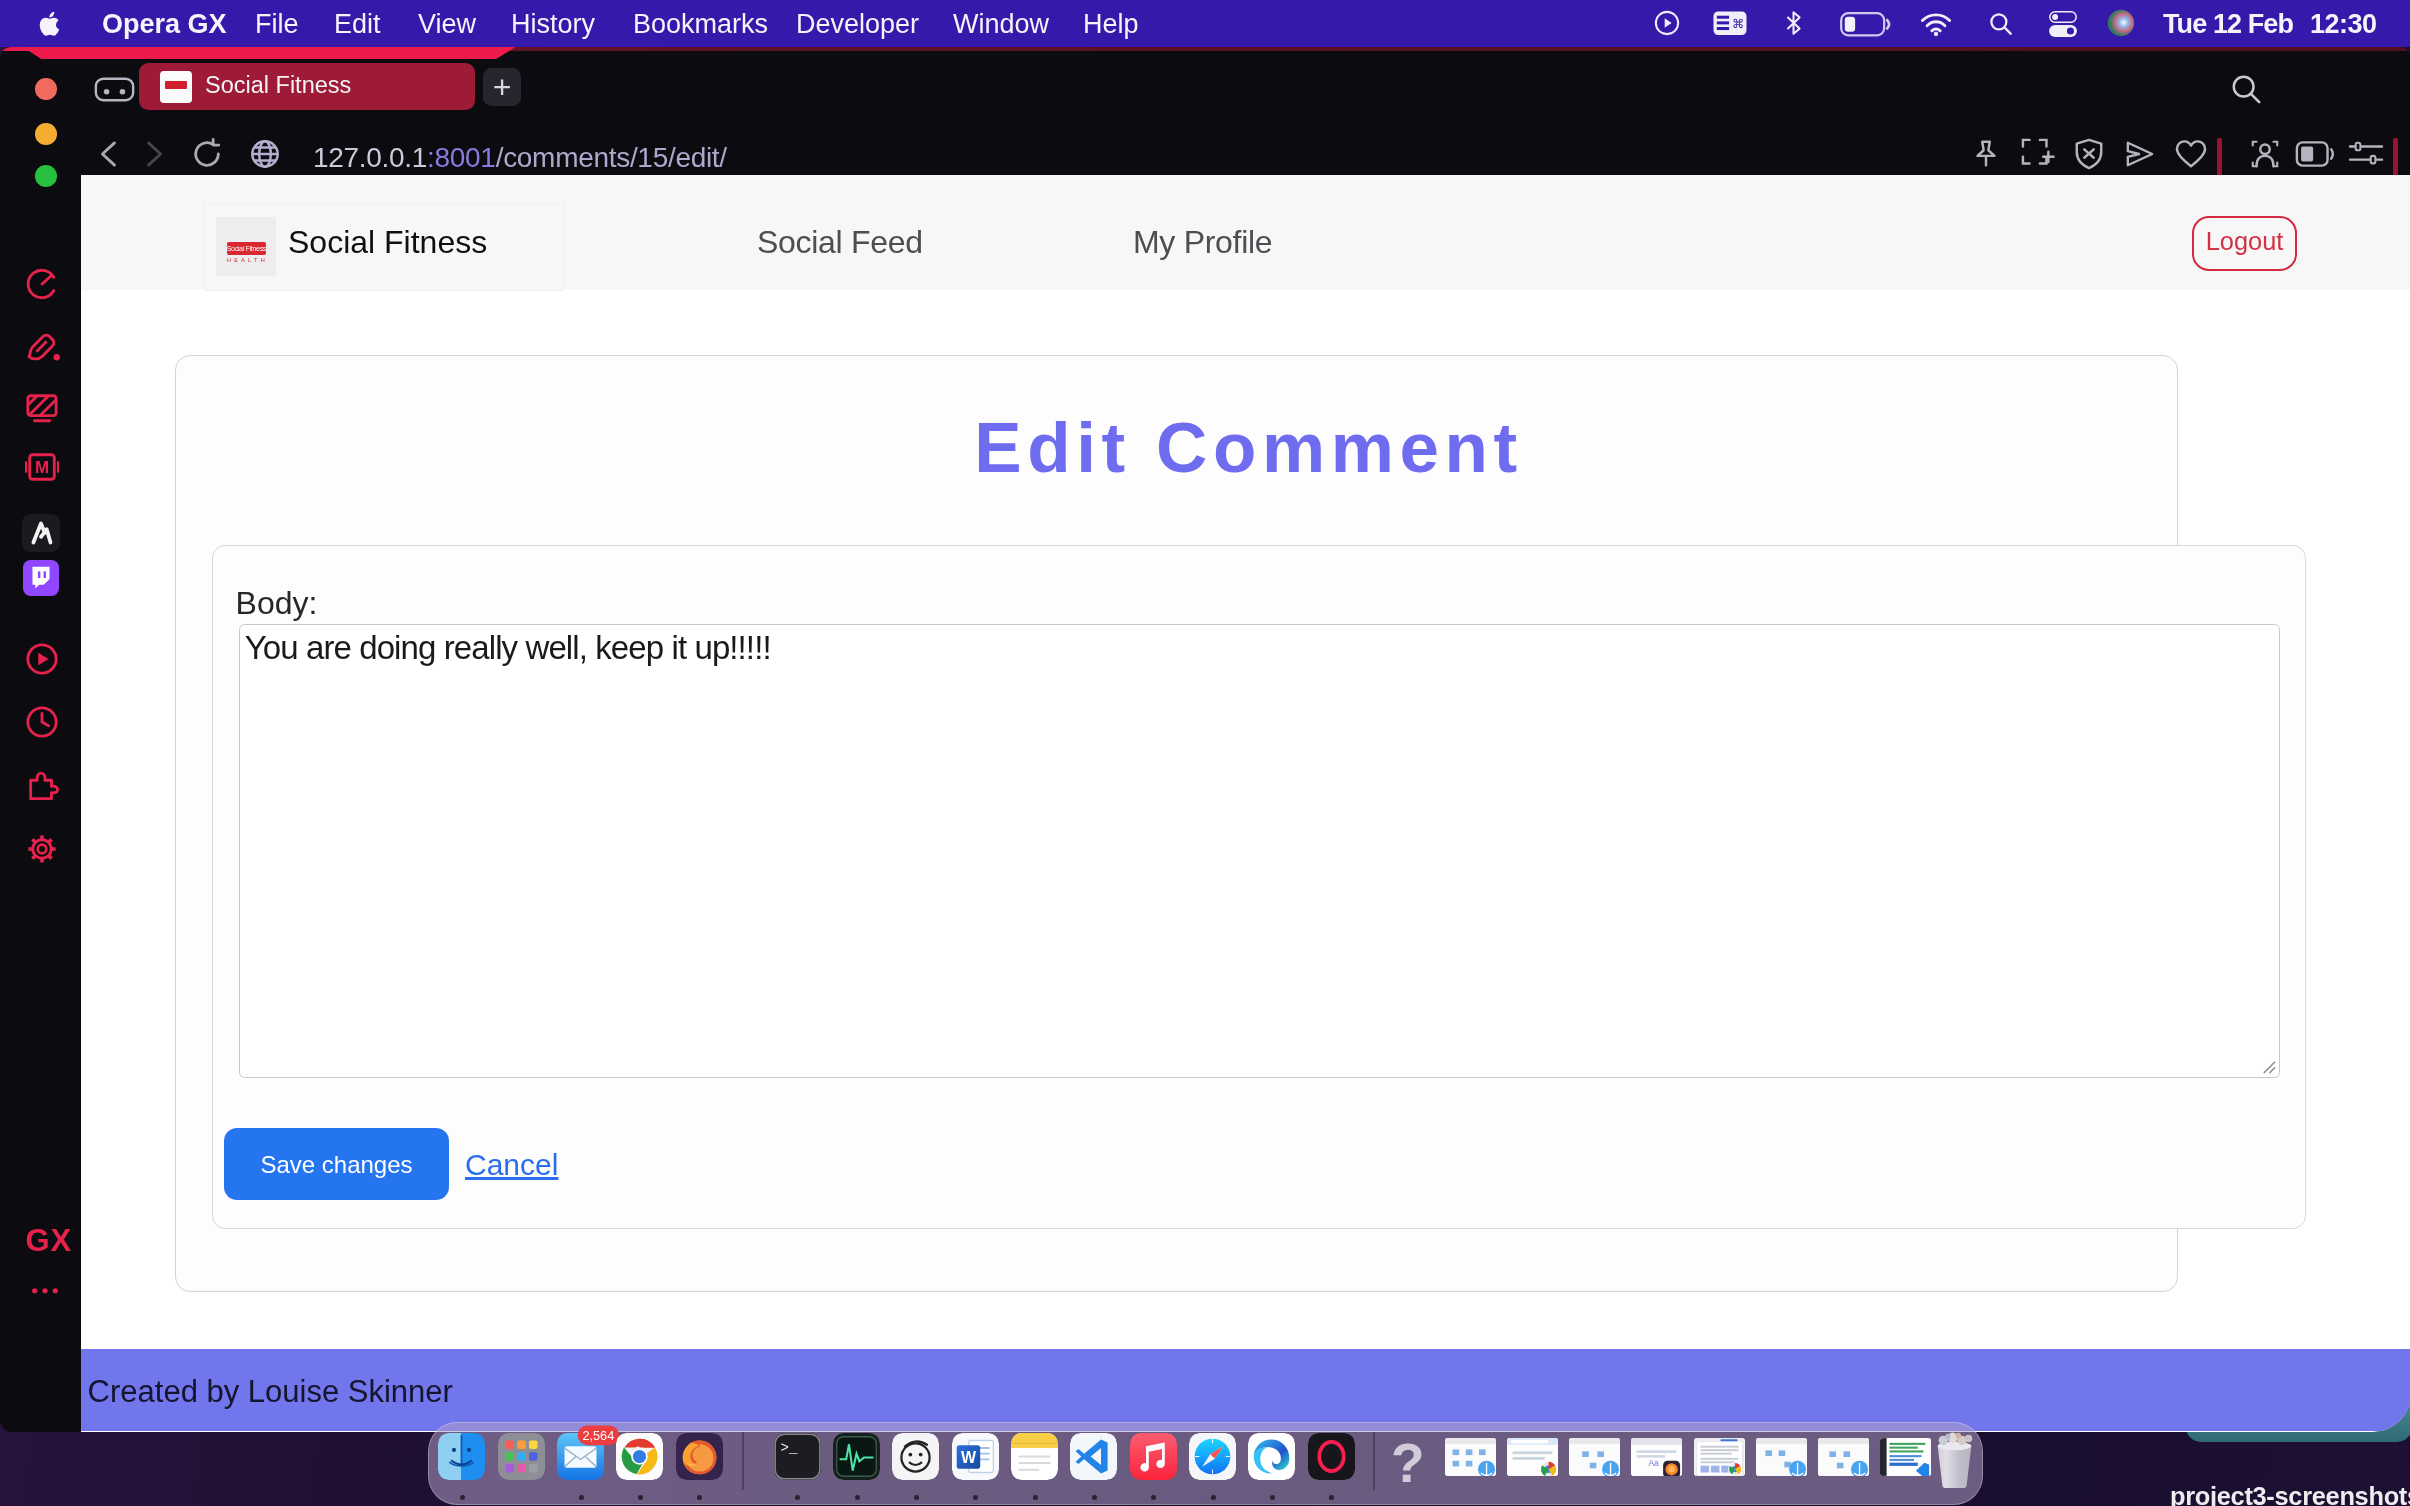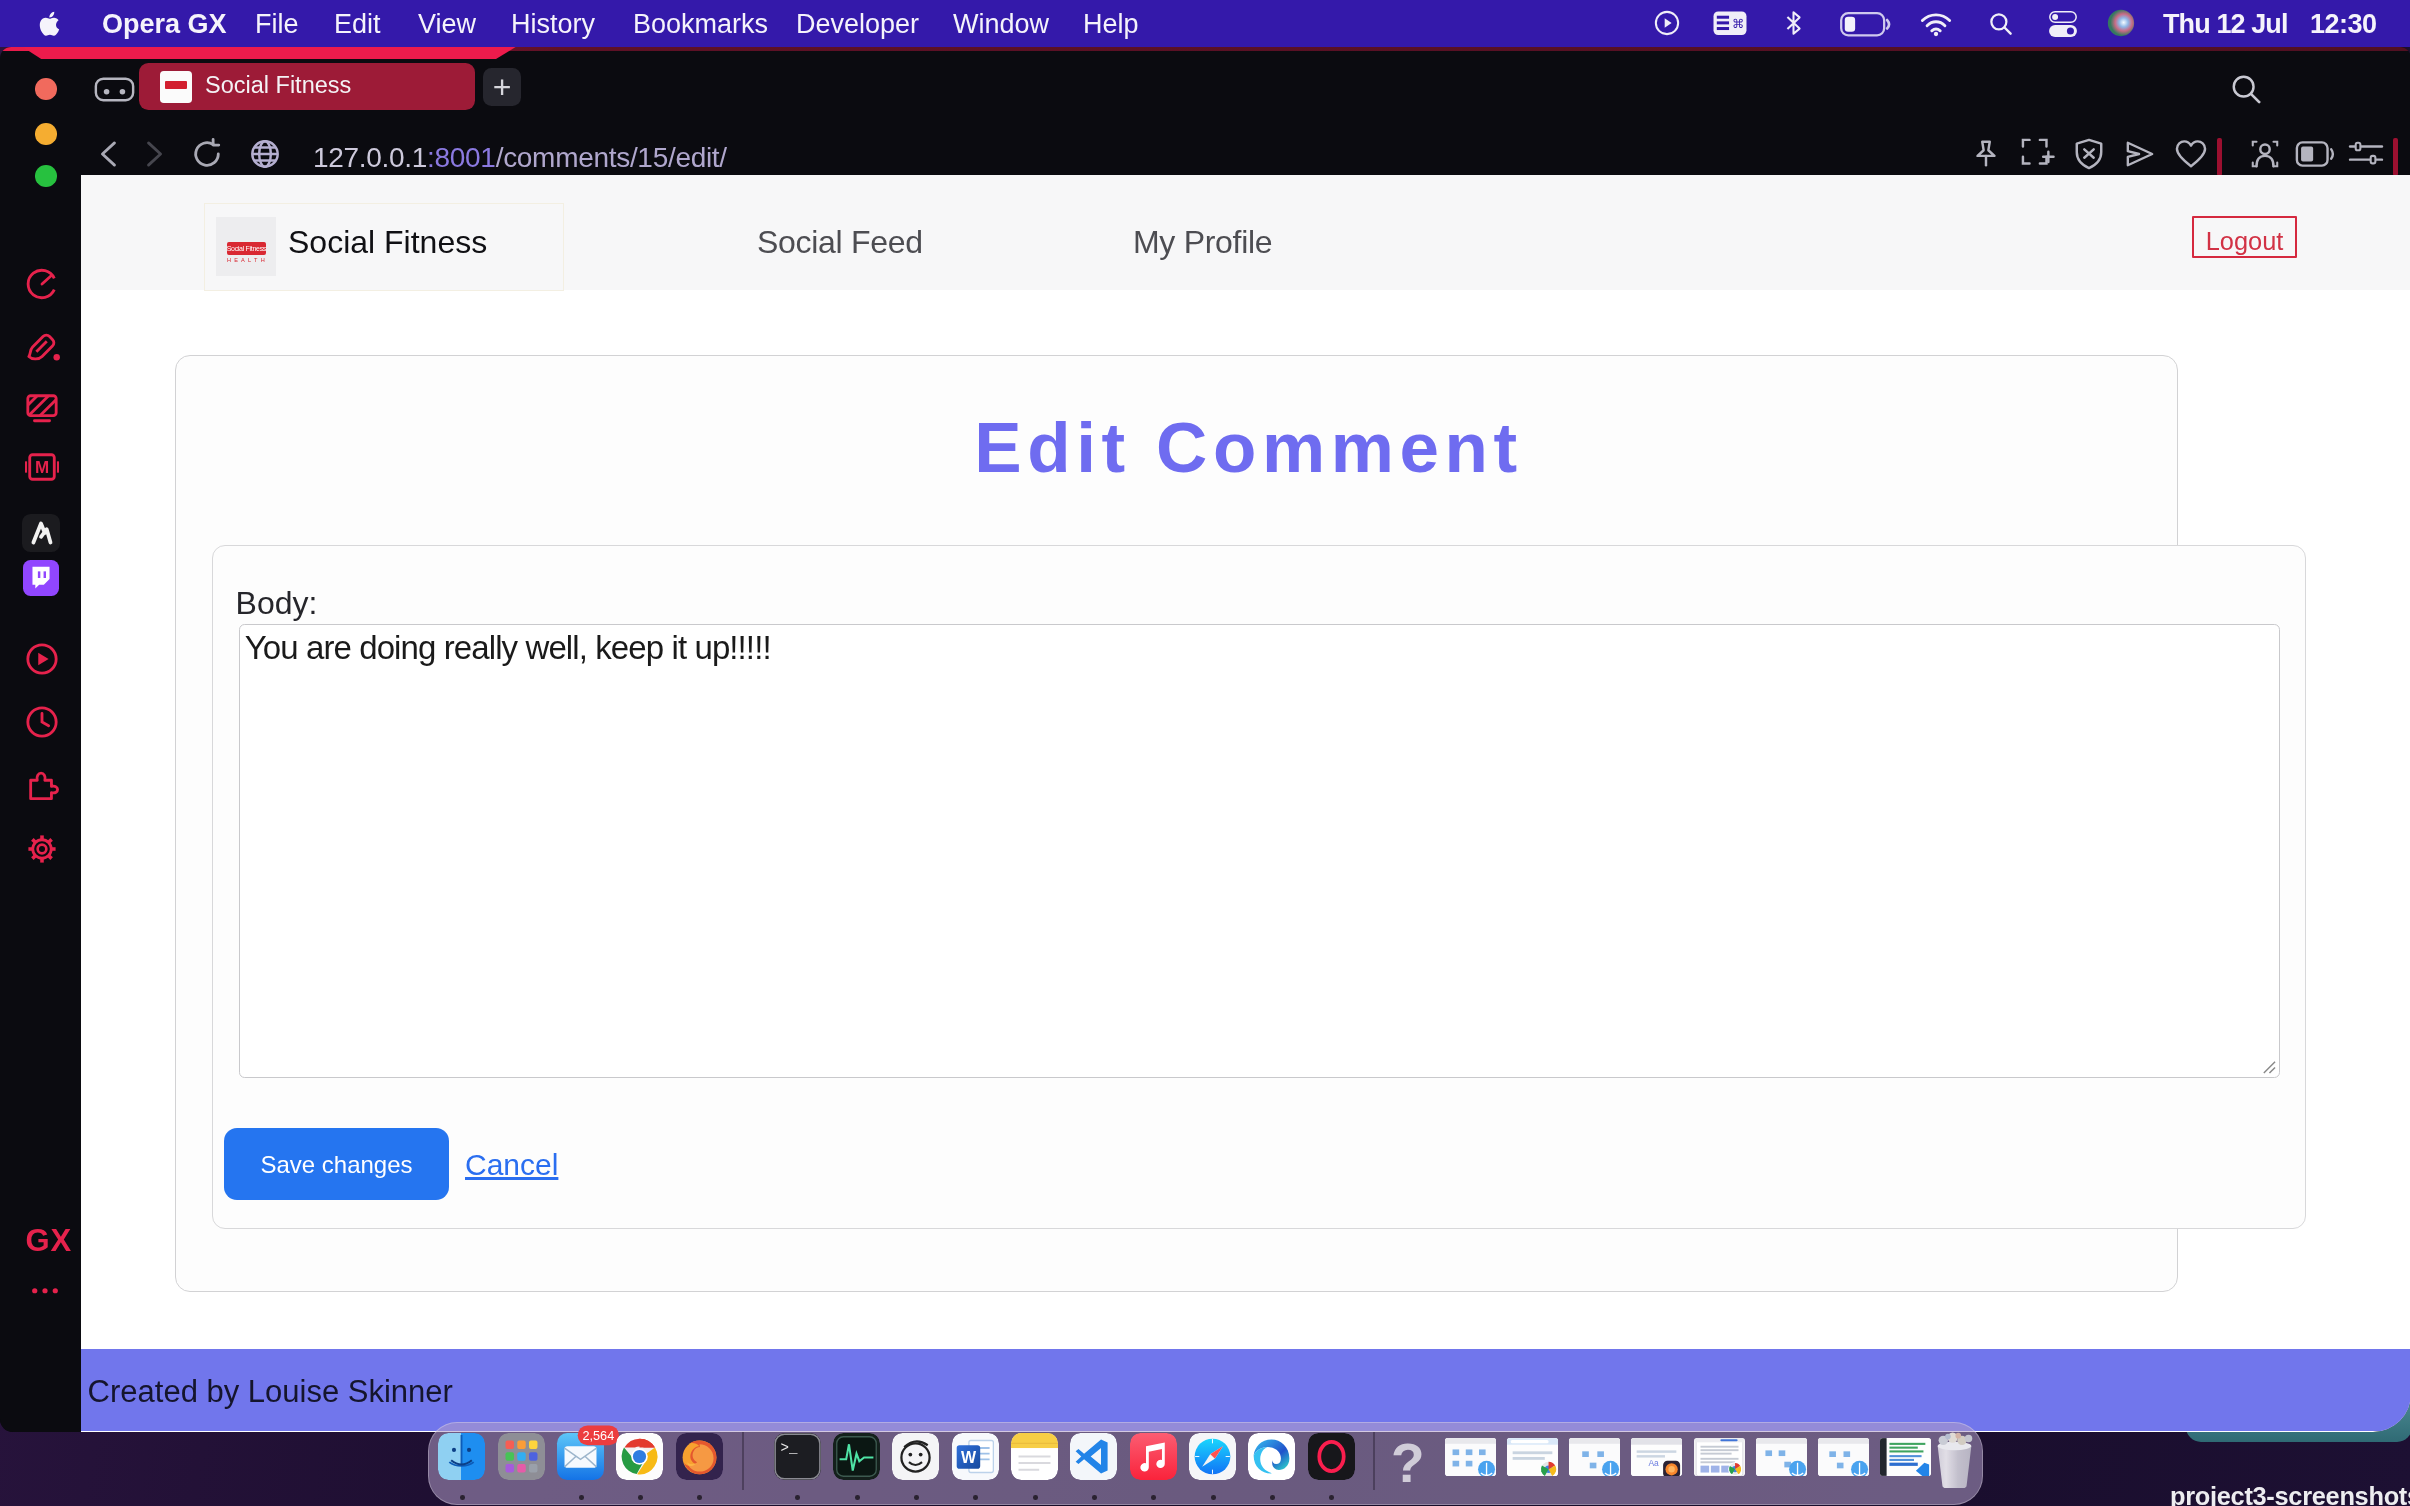--- a/index.html
+++ b/index.html
@@ -56,21 +56,21 @@
   
   #page { position:absolute; left:81px; top:128px; width:2330px; height:1258px; background:#ffffff; }
   #pg-header { position:absolute; left:0; top:0; width:2330px; height:115px; background:#f7f7f8; }
   #brandbox { position:absolute; left:123px; top:28px; width:360px; height:88px; border:0.9px solid #f3efe2; background:#f7f7f8; }
   #brand-logo { position:absolute; left:11.3px; top:13px; width:60px; height:59px; background:#ededef; }
   #brand-logo .rr { position:absolute; left:10.4px; top:24.5px; width:39px; height:13px; background:#d92832; border-radius:1.9px; }
   #brand-logo .rr span { display:block; color:#fff; font-size:7px; text-align:center; line-height:13px; white-space:nowrap; letter-spacing:-0.3px; }
   #brand-logo .sub { position:absolute; left:0; top:40px; width:60px; text-align:center; font-size:5.6px; color:#d92832; letter-spacing:0.9px; }
   #brand-title { position:absolute; left:83px; top:20px; font-size:32px; color:#101014; letter-spacing:0px; white-space:nowrap; }
   .nav { position:absolute; top:49px; font-size:32px; color:#4d4d52; letter-spacing:-0.3px; }
-  #logout { position:absolute; left:2111px; top:41px; width:105px; height:42px; border:2.8px solid #d5293f; border-radius:1px;
+  #logout { position:absolute; left:2111px; top:41px; width:105px; height:55px; border:2.8px solid #d5293f; border-radius:17px;
     color:#d23245; font-size:25.4px; text-align:center; line-height:47px; }
 
   
   #card { position:absolute; left:94px; top:180px; width:2003px; height:937px; background:#fdfdfd;
     border:1.9px solid #d2d2d4; border-radius:15px; }
   #title { position:absolute; left:0; top:51px; width:2145px; text-align:center; color:#6f6cf0;
     font-size:71px; font-weight:bold; letter-spacing:5.6px; }
   #formbox { position:absolute; left:36px; top:189px; width:2094px; height:684px; background:#fdfdfd;
     border:1.9px solid #d8d8da; border-radius:13px; }
   #body-label { position:absolute; left:22.6px; top:39px; font-size:32px; color:#26262b; }
@@ -152,21 +152,21 @@
       <defs>
         <radialGradient id="siri" cx="60%" cy="48%">
           <stop offset="0%" stop-color="#f4fbff"></stop>
           <stop offset="35%" stop-color="#8fb6e6"></stop>
           <stop offset="65%" stop-color="#c96b85"></stop>
           <stop offset="100%" stop-color="#35795f"></stop>
         </radialGradient>
       </defs>
       <circle cx="16.5" cy="16.5" r="15.5" fill="url(#siri)"></circle>
     </svg>
-    <div class="item" style="left:2163px;font-weight:bold;letter-spacing:-0.9px;">Thu 12 Jul</div>
+    <div class="item" style="left:2163px;font-weight:bold;letter-spacing:-0.9px;">Tue 12 Feb</div>
     <div class="item" style="left:2310px;font-weight:bold;letter-spacing:-0.5px;">12:30</div>
   </div>
 
   <div id="win">
     <div id="win-topline"></div>
     <div id="tab-plate"></div>
     <div class="tl" style="top:31px;background:#f16a5d;"></div>
     <div class="tl" style="top:76px;background:#f5ad31;"></div>
     <div class="tl" style="top:118px;background:#27c13f;"></div>
     <div id="tab">

